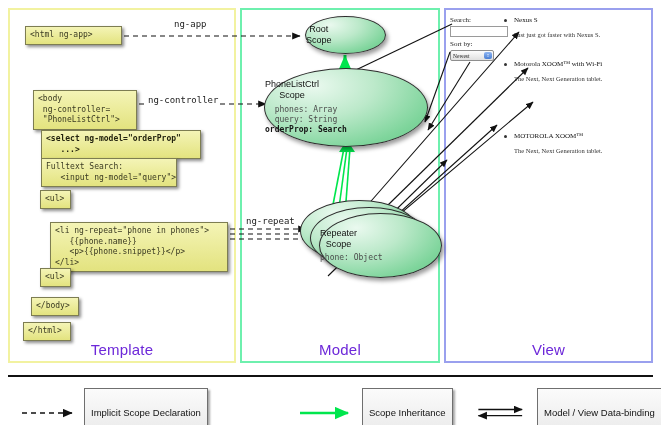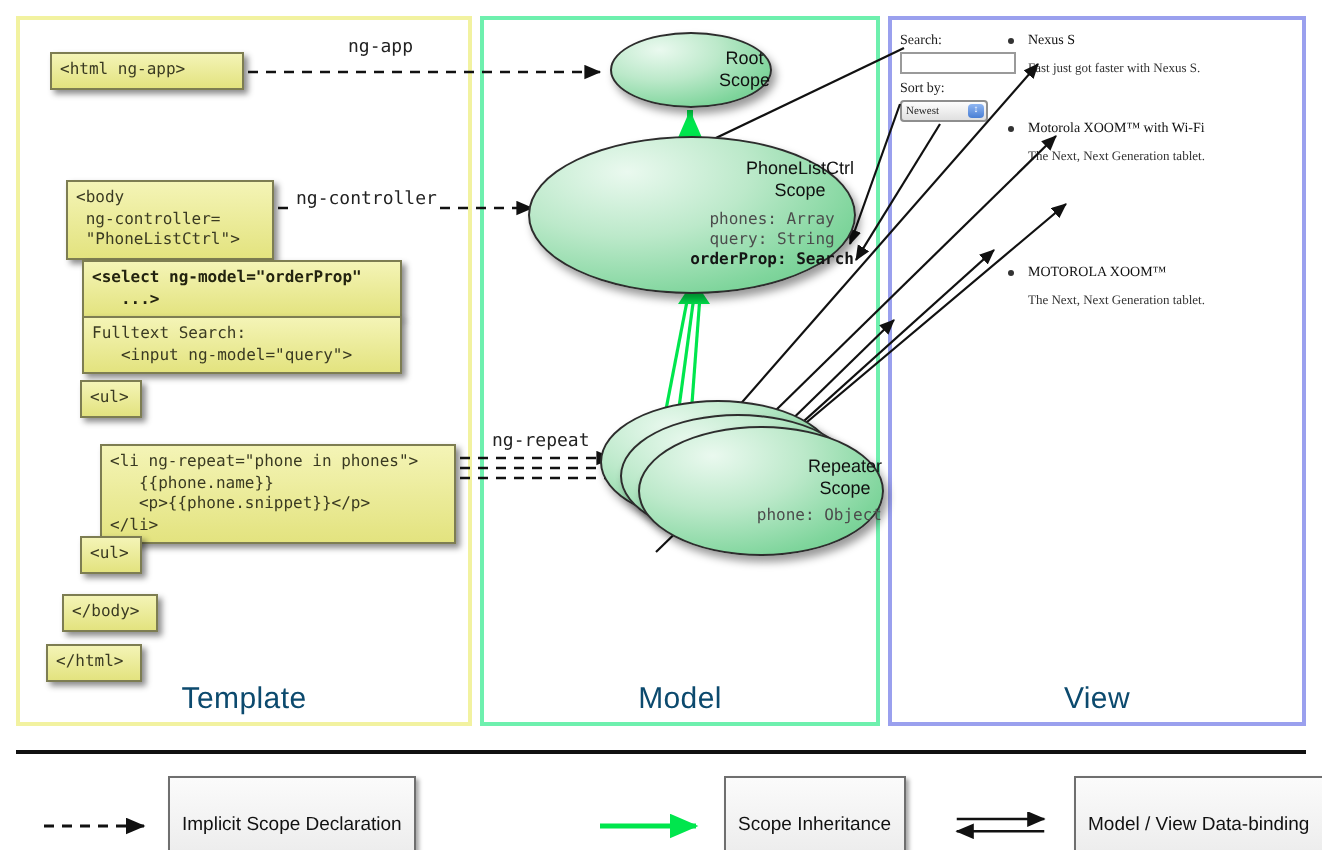--- a/index.html
+++ b/index.html
@@ -19,21 +19,21 @@
   }
   #panel-template { left: 8px;   top: 8px;  width: 228px; height: 355px; border-color:#f2f2a0; }
   #panel-model    { left: 240px; top: 8px;  width: 200px; height: 355px; border-color:#6ef0ae; }
   #panel-view     { left: 444px; top: 8px;  width: 209px; height: 355px; border-color:#9aa0ee; }
 
   .panel-label {
     position: absolute;
     bottom: 3px; left: 0; right: 0;
     text-align: center;
     font-size: 15px;
-    color: #0c4a6e;
+    color: #6d28d9;
     letter-spacing: .2px;
   }
   #panel-template .panel-label { text-align: center; }
 
   
   .codebox {
     position: absolute;
     background: linear-gradient(180deg,#f4f4b6 0%, #e3e37f 100%);
     border: 1px solid #7d7d52;
     box-shadow: 2px 2px 3px rgba(0,0,0,.45);
@@ -48,21 +48,21 @@
 
   
   .scope {
     position: absolute;
     border-radius: 50%;
     background: radial-gradient(ellipse at 30% 22%, #eaf9ef 0%, #bce9ca 38%, #7fd59c 75%, #64c586 100%);
     border: 1px solid #2d2d2d;
     box-shadow: 2px 3px 4px rgba(0,0,0,.40);
     display: flex;
     flex-direction: column;
-    align-items: flex-end;
+    align-items: flex-start;
     justify-content: center;
     text-align: center;
   }
   .scope .title { font-size: 9px; color:#111; line-height: 1.25; }
   .scope .props {
     font-family: "DejaVu Sans Mono", monospace;
     font-size: 8px; color:#4c4c4c; line-height: 1.3; margin-top: 3px;
     white-space: pre;
   }
   .scope .props b { color:#151515; }
@@ -141,21 +141,21 @@
 
   <div class="codebox" style="left:25px;  top:26px;  width:97px;">&lt;html ng-app&gt;</div>
 
   <div class="codebox" style="left:33px;  top:90px;  width:104px;">&lt;body
  ng-controller=
  "PhoneListCtrl"&gt;</div>
 
   <div class="codebox bold" style="left:41px; top:130px; width:160px;">&lt;select ng-model="orderProp"
    ...&gt;</div>
 
-  <div class="codebox" style="left:41px;  top:158px; width:160px;">Fulltext Search:
+  <div class="codebox" style="left:41px;  top:158px; width:136px;">Fulltext Search:
    &lt;input ng-model="query"&gt;</div>
 
   <div class="codebox" style="left:40px;  top:190px; width:31px;">&lt;ul&gt;</div>
 
   <div class="codebox" style="left:50px;  top:222px; width:178px;">&lt;li ng-repeat="phone in phones"&gt;
    {{phone.name}}
    &lt;p&gt;{{phone.snippet}}&lt;/p&gt;
 &lt;/li&gt;</div>
 
   <div class="codebox" style="left:40px;  top:268px; width:31px;">&lt;ul&gt;</div>

